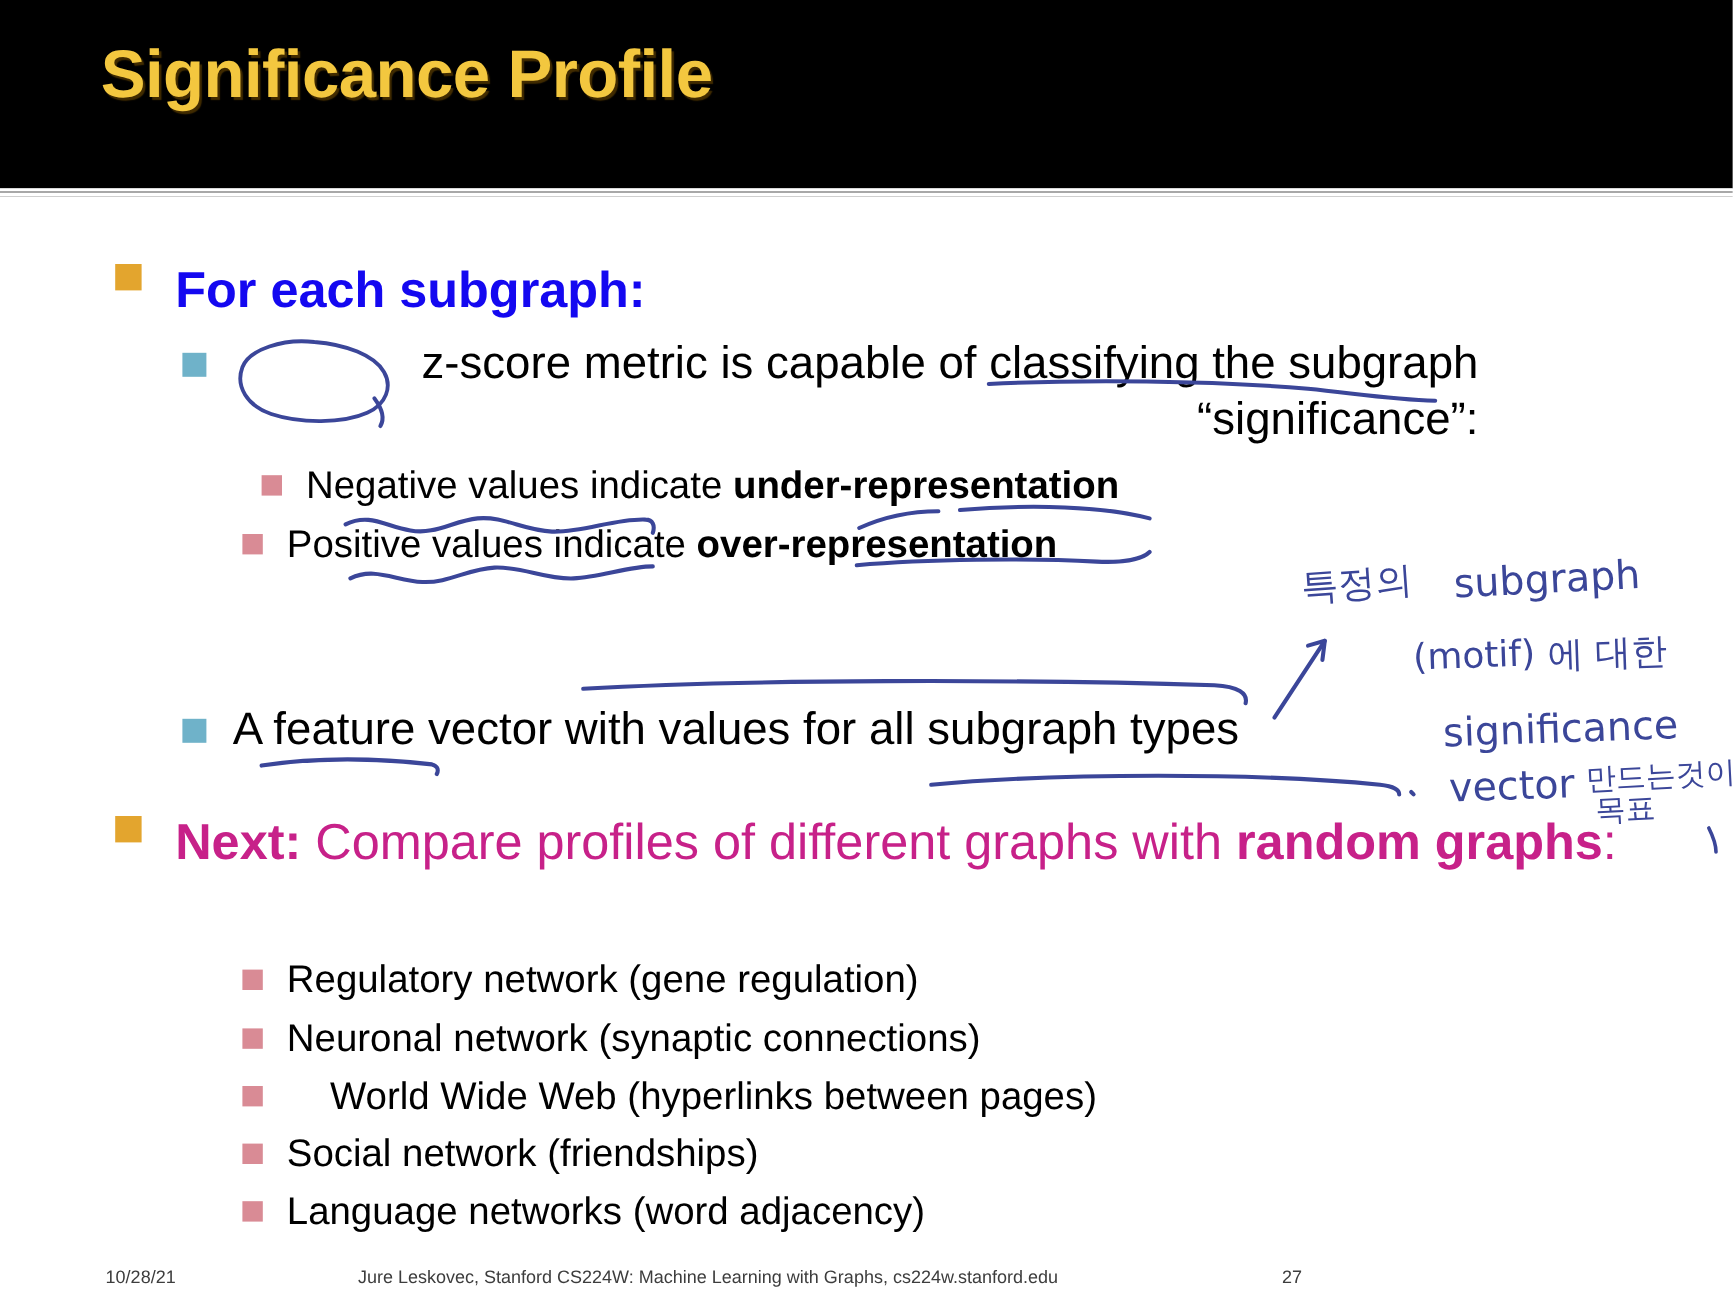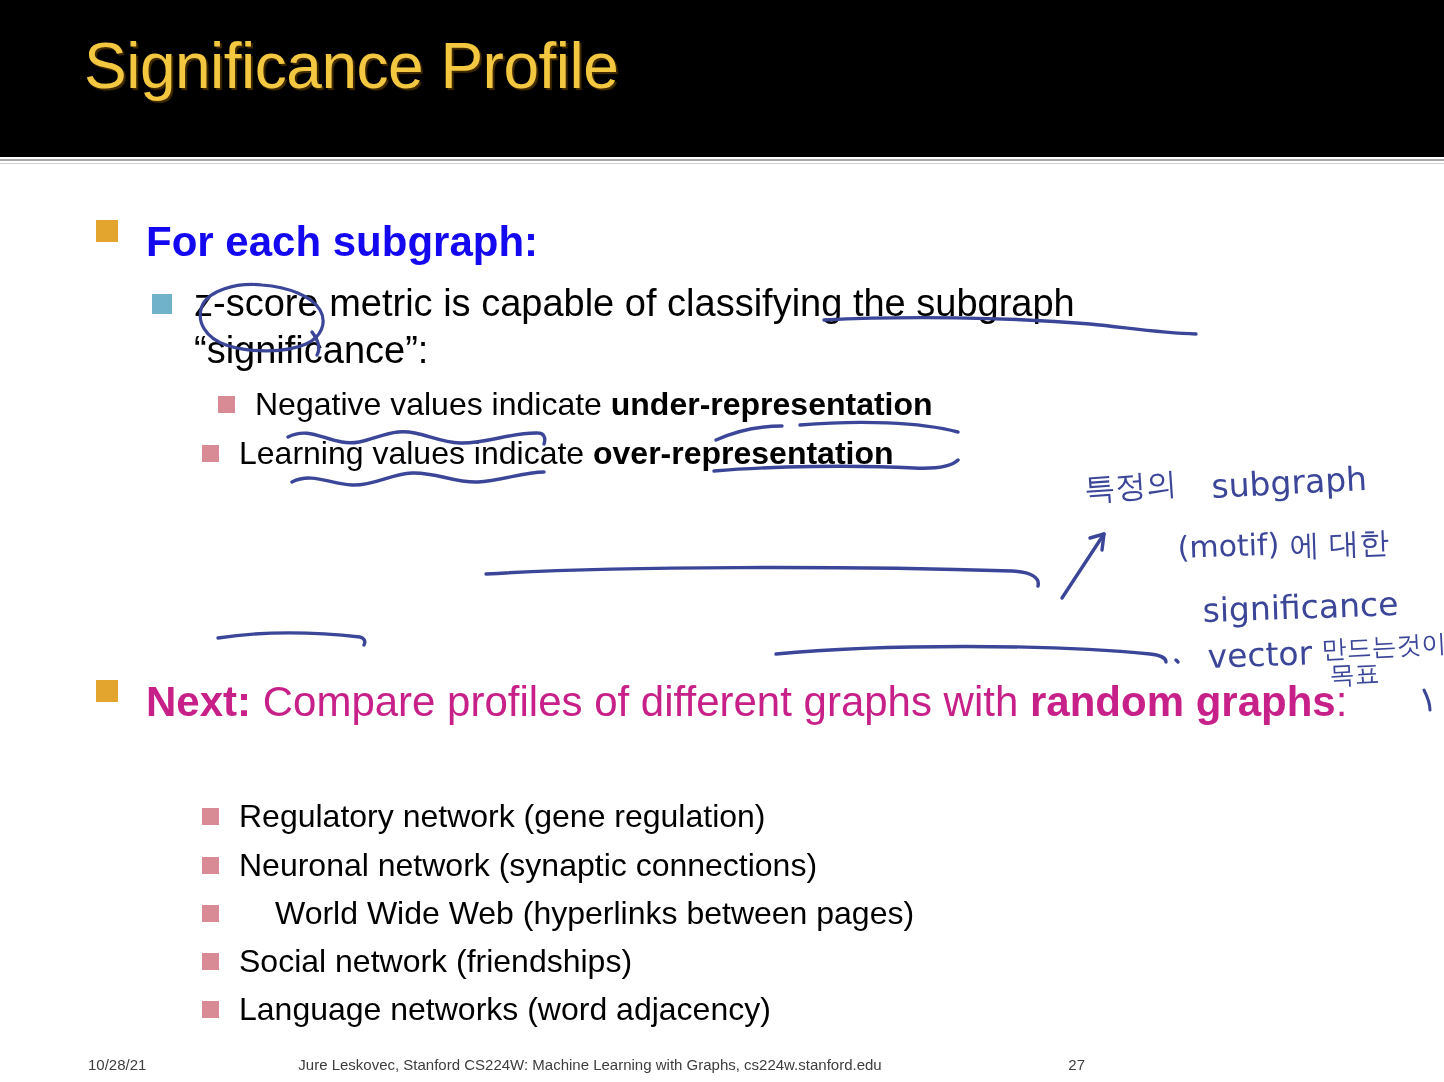--- a/index.html
+++ b/index.html
@@ -21,22 +21,22 @@
     position: absolute;
     left: 0; top: 0;
     width: 1444px;
     height: 157px;
     background: #000000;
   }
   #title-text {
     position: absolute;
     left: 84px;
     top: 34px;
-    font-size: 64px;
-    font-weight: normal;
+    font-size: 56px;
+    font-weight: bold;
     letter-spacing: -0.5px;
     color: #F3C73F;
     text-shadow: 2px 2px 1px rgba(120,80,0,0.55);
     white-space: nowrap;
     line-height: 1;
   }
   #title-rule {
     position: absolute;
     left: 0; top: 157px;
     width: 1444px;
@@ -54,20 +54,21 @@
     position: absolute;
     left: 0; top: 165px;
     width: 1444px;
     height: 875px;
   }
 
   .bullet-row {
     position: absolute;
     display: flex;
     align-items: flex-start;
+    text-align: right;
   }
   .marker {
     flex: 0 0 auto;
     display: inline-block;
   }
   .m-gold   { width: 22px; height: 22px; background: #E3A52E; }
   .m-blue   { width: 20px; height: 20px; background: #6FB2C9; }
   .m-pink   { width: 17px; height: 17px; background: #D98B95; }
 
   .txt { display: block; }
@@ -133,25 +134,29 @@
   <div class="bullet-row lv3" style="left:202px; top:220px; width:1000px;padding-left:16px;">
     <span class="marker m-pink"></span>
     <span class="txt">
       <span>Negative values indicate </span><b>under-representation</b>
     </span>
   </div>
 
   <div class="bullet-row lv3" style="left:202px; top:269px; width:1000px;">
     <span class="marker m-pink"></span>
     <span class="txt">
-      <span>Learning values indicate </span><b>over-representation</b>
+      <span>Positive values indicate </span><b>over-representation</b>
     </span>
   </div>
 
 
+  <div class="bullet-row lv2" style="left:152px; top:420px; width:1100px;">
+    <span class="marker m-blue"></span>
+    <span class="txt">A feature vector with values for all subgraph types</span>
+  </div>
 
   <div class="bullet-row lv1 lv1-pink" style="left:96px; top:515px; width:1300px;">
     <span class="marker m-gold"></span>
     <span class="txt">
       <span>Next:</span><span class="reg"> Compare profiles of different graphs with </span><span>random graphs</span><span class="reg">:</span>
     </span>
   </div>
 
   <div class="bullet-row lv3" style="left:202px; top:632px; width:1000px;">
     <span class="marker m-pink"></span>

